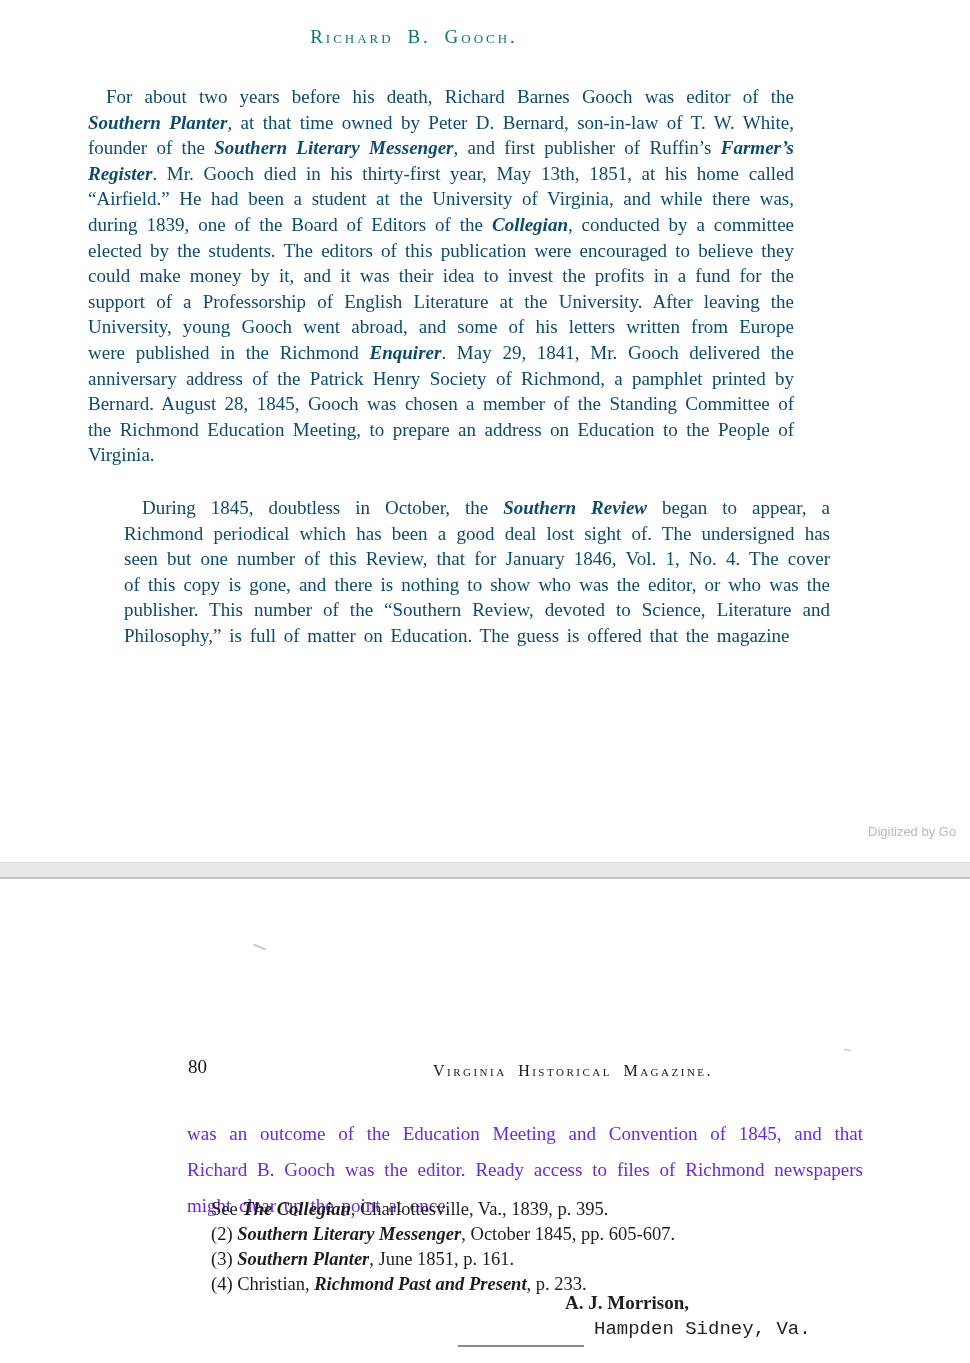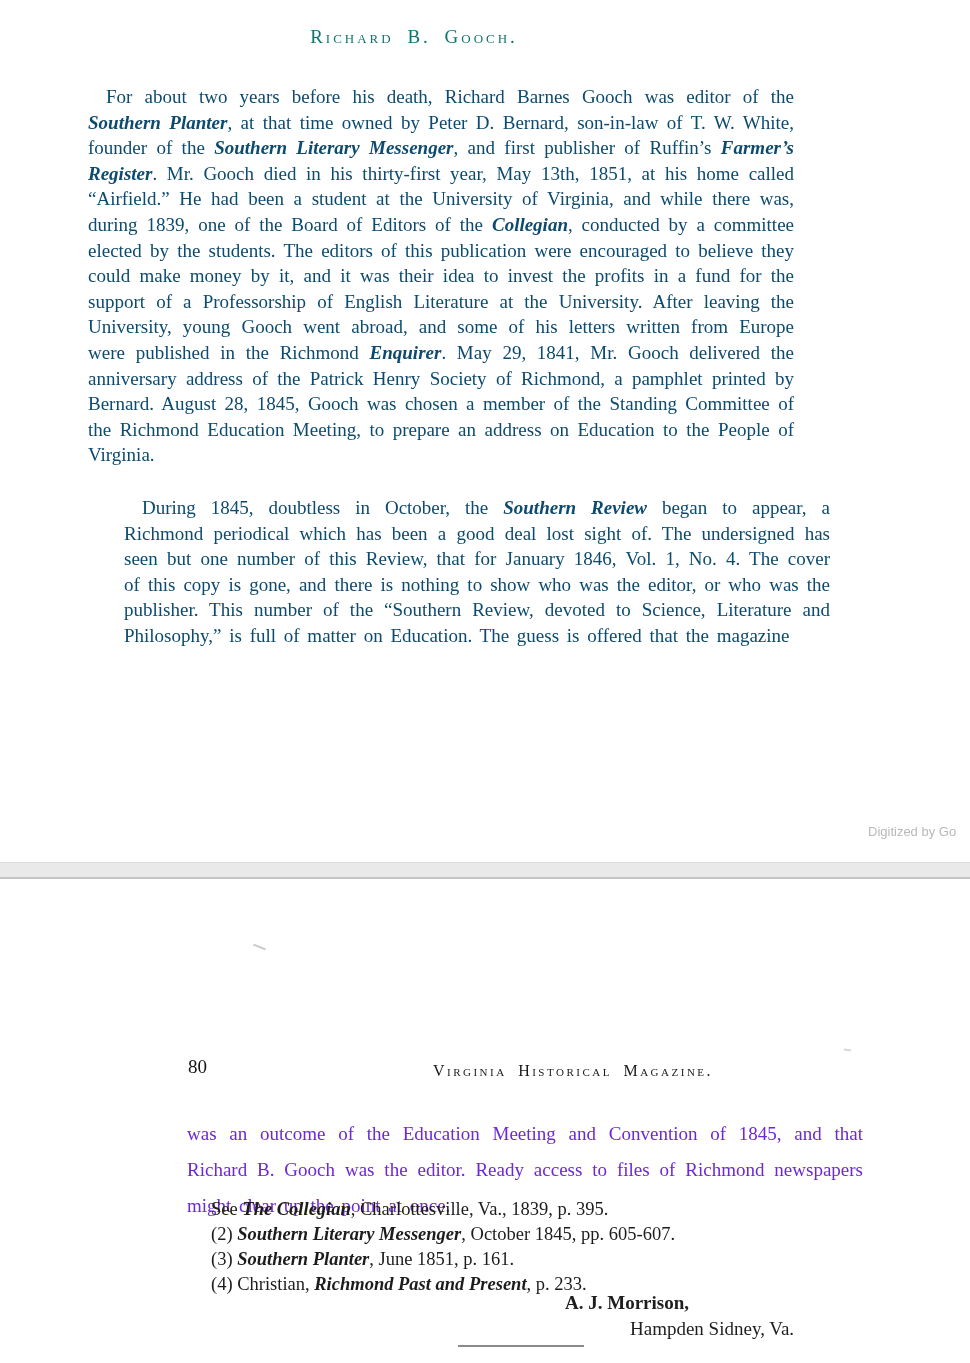--- a/index.html
+++ b/index.html
@@ -86,21 +86,21 @@
   .footnotes {
     position: absolute;
     top: 318px; left: 193px; width: 676px;
     font-size: 18.5px;
     line-height: 25px;
     color: #1c1c1c;
   }
   .footnote-line { text-indent: 18px; }
 
   .signature-name  { position: absolute; top: 413px; left: 565px; font-size: 19px; font-weight: bold; }
-  .signature-place { position: absolute; top: 439px; left: 630px; font-size: 19px; }
+  .signature-place { position: absolute; top: 439px; left: 594px; font-size: 19px; font-family: Liberation Mono, monospace; }
 
   .closing-rule {
     position: absolute;
     top: 466px; left: 458px;
     width: 126px; height: 0;
     border-top: 2px solid #8a8a8a;
   }
   .artifact {
     position: absolute;
     border-top: 2px solid #9a9a9a;

